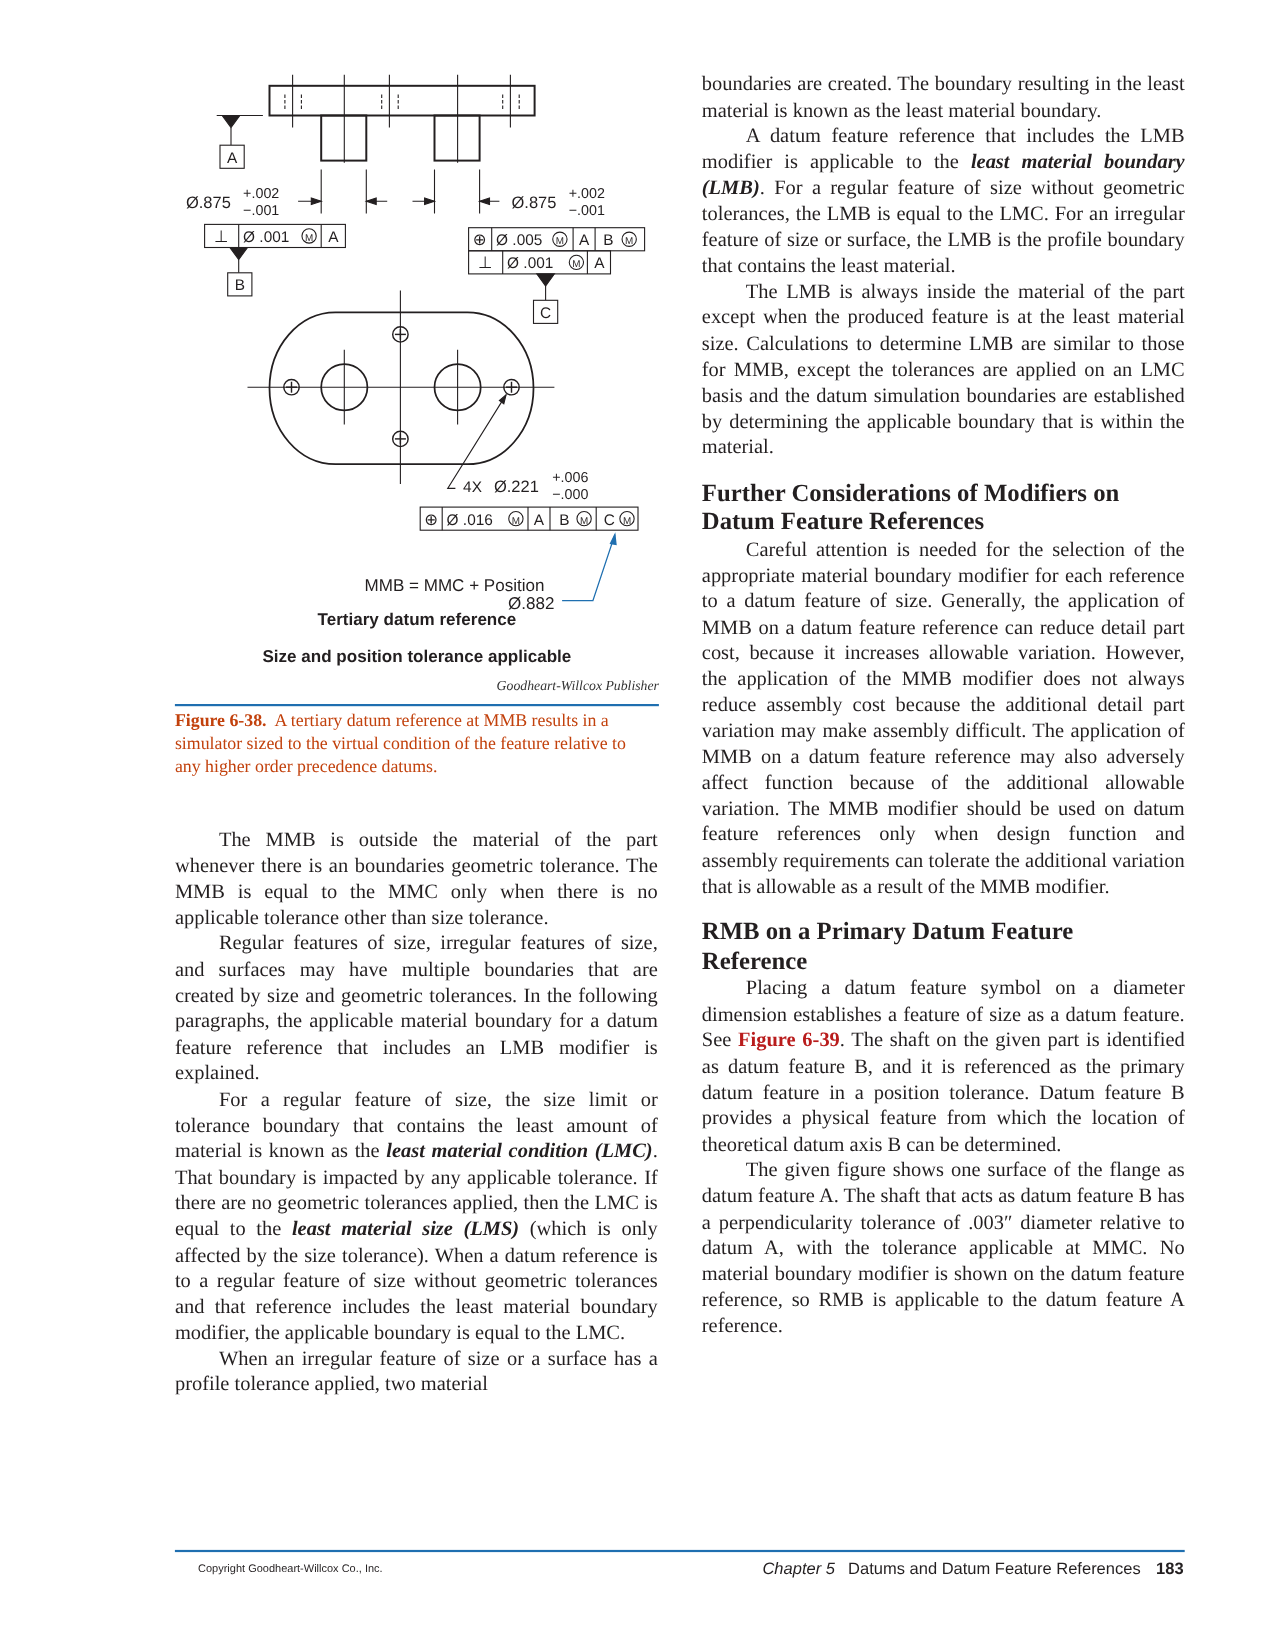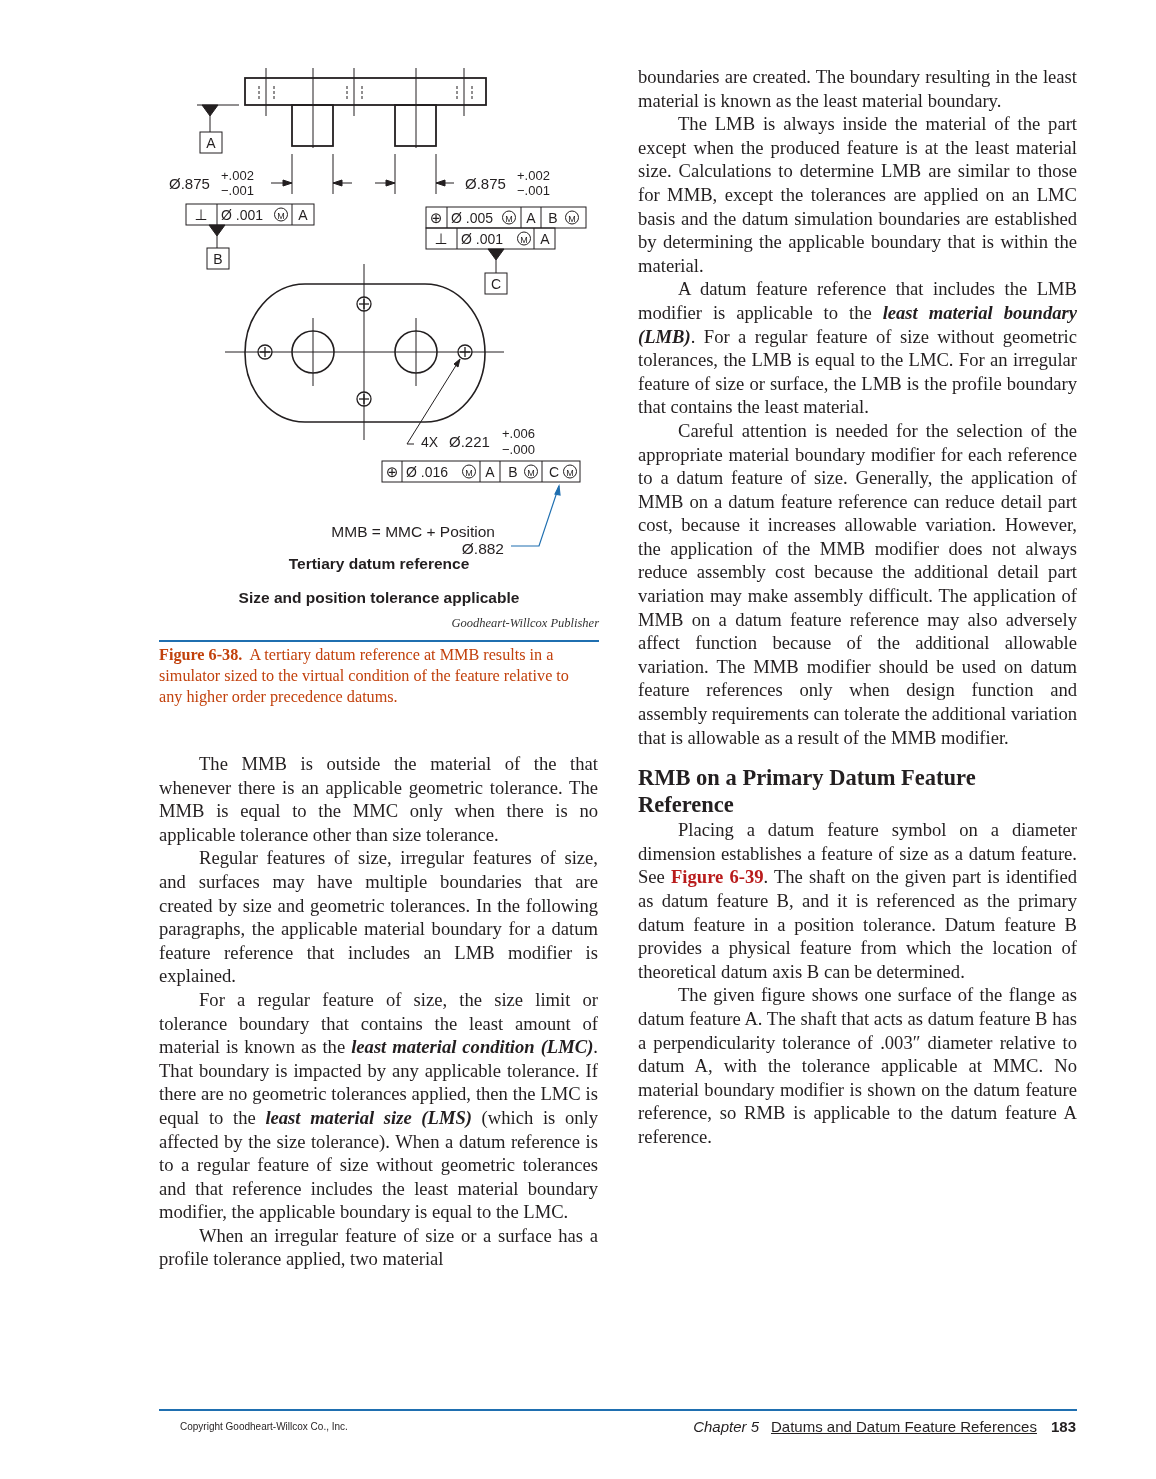--- a/index.html
+++ b/index.html
@@ -22,21 +22,21 @@
   h3.subhead { margin: 0; font-family: "Liberation Sans", sans-serif; font-style: italic; font-weight: bold; font-size: 18.5px; line-height: 24px; }
   h2.head { margin: 0; font-family: "Liberation Serif", serif; font-weight: bold; font-size: 22.5px; line-height: 26.5px; }
 
   .block { position: absolute; }
 
   .footer-rule { position: absolute; left: 159px; top: 1409px; width: 918px; height: 2px; background: #1f6fb0; }
   .footer-left { position: absolute; left: 159px; top: 1421px; font-family: "Liberation Sans", sans-serif; font-size: 10px; color: #231f20; margin-left: 21px; }
   .footer-right { position: absolute; right: 80px; top: 1418px; font-family: "Liberation Sans", sans-serif; font-size: 15px; color: #231f20; white-space: nowrap; }
   .footer-right .chap { font-style: italic; }
   .footer-right .pg { font-weight: bold; margin-left: 14px; }
-  .footer-right .title { margin-left: 12px; text-decoration: underline; }
+  .footer-right .title { margin-left: 12px; }
 </style>
 </head>
 <body>
 
 <div class="figure">
   <svg width="440" height="500" viewBox="0 0 440 500" font-family="Liberation Sans, sans-serif" fill="none" stroke="#231f20">
 
     <g stroke-width="1.8">
       <rect x="86" y="16" width="241" height="27"></rect>
       <rect x="133" y="43" width="41" height="41"></rect>
@@ -209,30 +209,31 @@
   <div class="fig-credit">Goodheart-Willcox Publisher</div>
   <div class="fig-rule"></div>
 </div>
 
 <div class="caption">
   <b>Figure 6-38.</b>&nbsp;
   <span>A tertiary datum reference at MMB results in a simulator sized to the virtual condition of the feature relative to any higher order precedence datums.</span>
 </div>
 
 <div class="block" style="left:159px; top:752px; width:439px;">
-  <p class="body indent">The MMB is outside the material of the that whenever there is an applicable geometric tolerance. The MMB is equal to the MMC only when there is no applicable tolerance other than size tolerance.</p>
+  <p class="body indent">The MMB is outside the material of the part whenever there is an boundaries geometric tolerance. The MMB is equal to the MMC only when there is no applicable tolerance other than size tolerance.</p>
   <p class="body indent">Regular features of size, irregular features of size, and surfaces may have multiple boundaries that are created by size and geometric tolerances. In the following paragraphs, the applicable mate­rial boundary for a datum feature reference that includes an LMB modifier is explained.</p>
   <p class="body indent"><span>For a regular feature of size, the size limit or tolerance boundary that contains the least amount of material is known as the </span><em>least material condition (LMC)</em><span>. That boundary is impacted by any applicable tolerance. If there are no geometric tolerances applied, then the LMC is equal to the </span><em>least material size (LMS)</em><span> (which is only affected by the size tolerance). When a datum reference is to a regular feature of size without geometric tol­erances and that reference includes the least mate­rial boundary modifier, the applicable boundary is equal to the LMC.</span></p>
   <p class="body indent">When an irregular feature of size or a sur­face has a profile tolerance applied, two material</p>
 </div>
 
 <div class="block" style="left:638px; top:65px; width:439px;">
   <p class="body">boundaries are created. The boundary resulting in the least material is known as the least material boundary.</p>
+  <p class="body indent"><span>A datum feature reference that includes the LMB modifier is applicable to the </span><em>least material boundary (LMB)</em><span>. For a regular feature of size without geometric tolerances, the LMB is equal to the LMC. For an irregular feature of size or sur­face, the LMB is the profile boundary that contains the least material.</span></p>
   <p class="body indent">The LMB is always inside the material of the part except when the produced feature is at the least material size. Calculations to determine LMB are similar to those for MMB, except the tolerances are applied on an LMC basis and the datum simu­lation boundaries are established by determining the applicable boundary that is within the material.</p>
-  <p class="body indent"><span>A datum feature reference that includes the LMB modifier is applicable to the </span><em>least material boundary (LMB)</em><span>. For a regular feature of size without geometric tolerances, the LMB is equal to the LMC. For an irregular feature of size or sur­face, the LMB is the profile boundary that contains the least material.</span></p>
+  <h2 class="head" style="margin-top:16px;">Further Considerations of Modifiers on Datum Feature References</h2>
   <p class="body indent">Careful attention is needed for the selection of the appropriate material boundary modifier for each reference to a datum feature of size. Gener­ally, the application of MMB on a datum feature reference can reduce detail part cost, because it increases allowable variation. However, the application of the MMB modifier does not always reduce assembly cost because the additional detail part variation may make assembly difficult. The application of MMB on a datum feature reference may also adversely affect function because of the additional allowable variation. The MMB modifier should be used on datum feature references only when design function and assembly requirements can tolerate the additional variation that is allow­able as a result of the MMB modifier.</p>
   <h2 class="head" style="margin-top:16px;">RMB on a Primary Datum Feature Reference</h2>
   <p class="body indent"><span>Placing a datum feature symbol on a diameter dimension establishes a feature of size as a datum feature. See </span><span class="figref">Figure 6-39</span><span>. The shaft on the given part is identified as datum feature B, and it is ref­erenced as the primary datum feature in a position tolerance. Datum feature B provides a physical fea­ture from which the location of theoretical datum axis B can be determined.</span></p>
   <p class="body indent">The given figure shows one surface of the flange as datum feature A. The shaft that acts as datum feature B has a perpendicularity tolerance of .003″ diameter relative to datum A, with the tolerance applicable at MMC. No material boundary modifier is shown on the datum feature reference, so RMB is applicable to the datum feature A reference.</p>
 </div>
 
 <div class="footer-rule"></div>
 <div class="footer-left">Copyright Goodheart-Willcox Co., Inc.</div>
 <div class="footer-right">
   <span class="chap">Chapter 5</span><span class="title">Datums and Datum Feature References</span><span class="pg">183</span>

